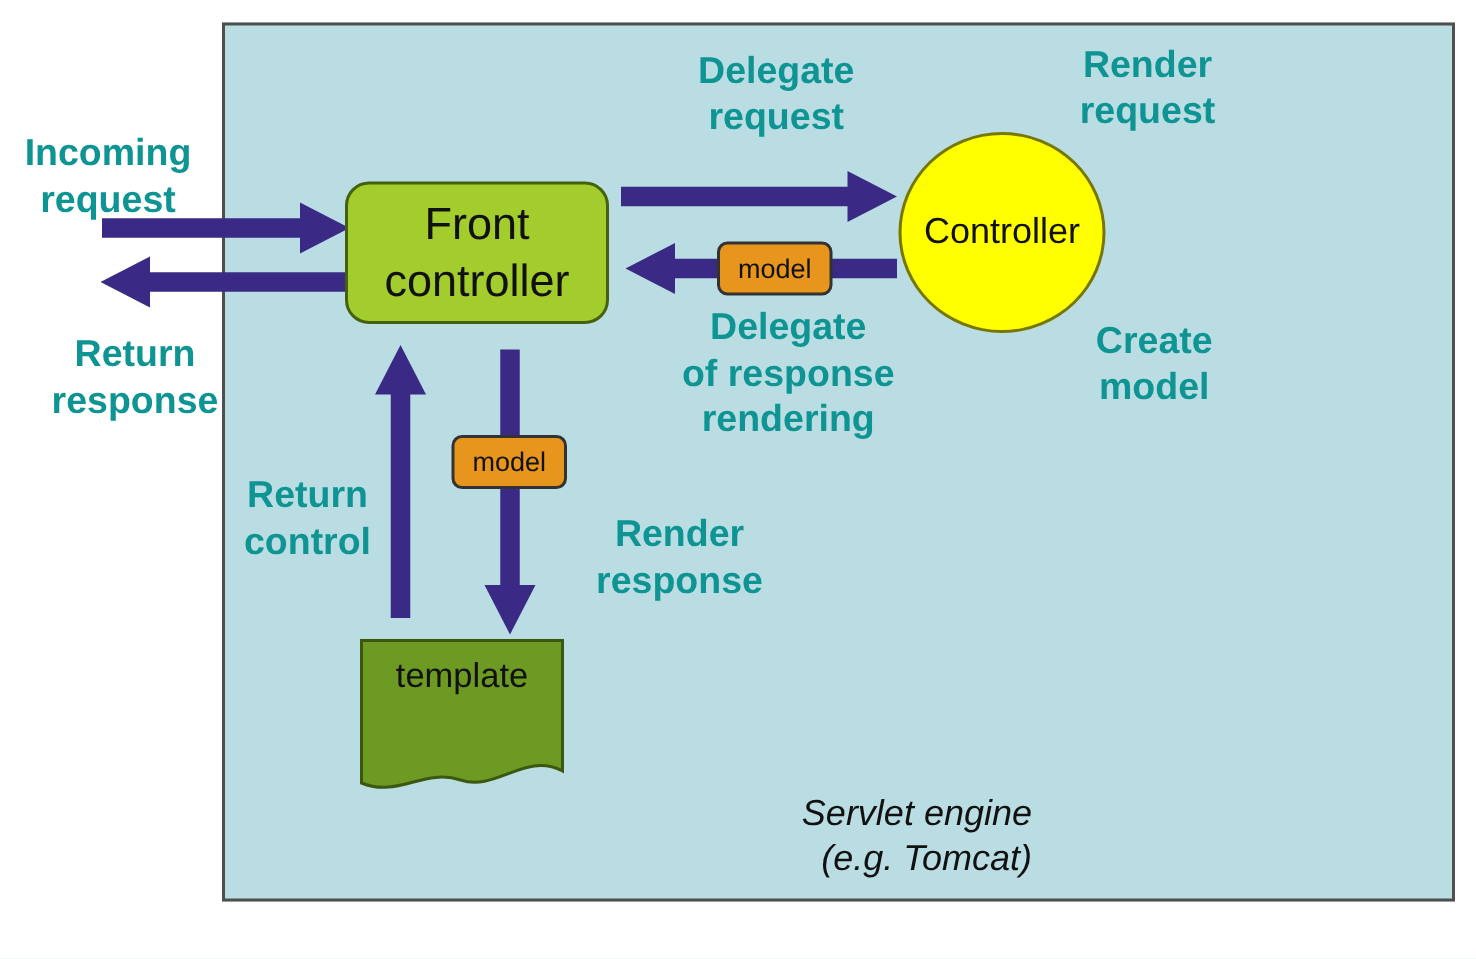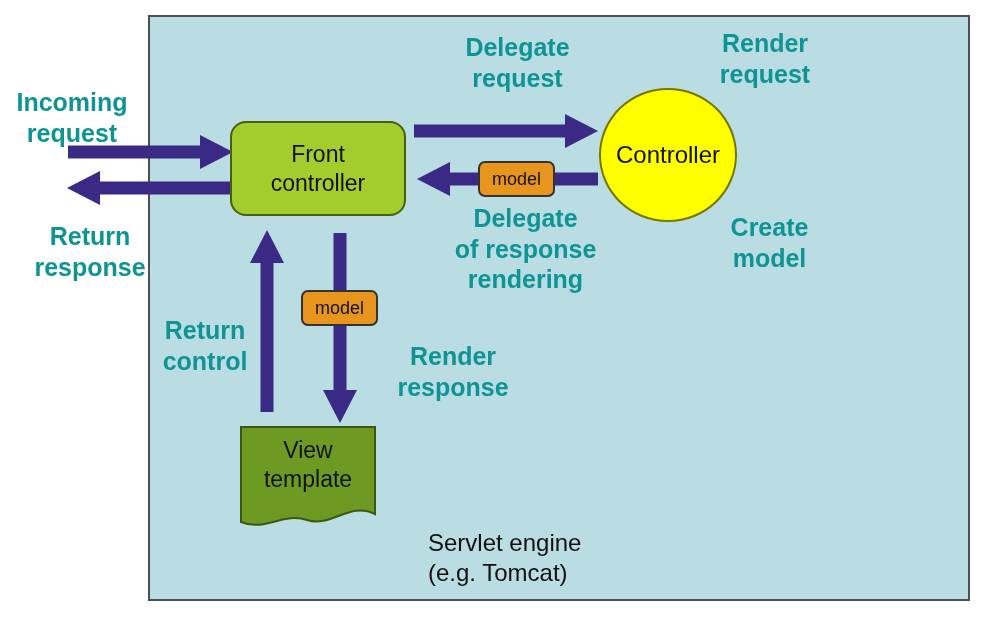--- a/index.html
+++ b/index.html
@@ -24,38 +24,39 @@
     font-size:25px;
     line-height:1.22;
     text-align:center;
     white-space:nowrap;
   }
   .black-label{
     position:absolute;
     color:#111111;
     font-size:24px;
     line-height:1.25;
-    text-align:left;
+    text-align:right;
+    font-style:italic;
   }
   .node{
     position:absolute;
     display:flex;
     flex-direction:column;
     align-items:center;
     justify-content:center;
     box-sizing:border-box;
     color:#111111;
     text-align:center;
   }
   .front-controller{
     left:230px;top:121px;width:176px;height:95px;
     background:#a3cc2d;
     border:2px solid #46610d;
     border-radius:16px;
-    font-size:23px;
+    font-size:30px;
     line-height:1.25;
   }
   .controller-circle{
     left:599px;top:88px;width:138px;height:134px;
     background:#ffff00;
     border:2px solid #777700;
     border-radius:50%;
     font-size:24px;
   }
   .model-box{
@@ -124,21 +125,20 @@
         <line x1="267" y1="412" x2="267" y2="261" stroke-width="13"></line>
         <polygon points="250,263 267,230 284,263" stroke="none"></polygon>
       </g>
     </g>
   </svg>
 
   <svg class="view-template" width="140" height="116" viewBox="0 0 140 116">
     <path d="M3,3 L137,3 L137,90 C112,77 93,104 69,96 C45,88 27,108 3,98 Z" fill="#6d9a22" stroke="#3c5710" stroke-width="2"></path>
   </svg>
   <div class="view-template-text">
-    <div>View</div>
     <div>template</div>
   </div>
 
   <div class="node front-controller">
     <div>Front</div>
     <div>controller</div>
   </div>
 
   <div class="node controller-circle">
     <div>Controller</div>

